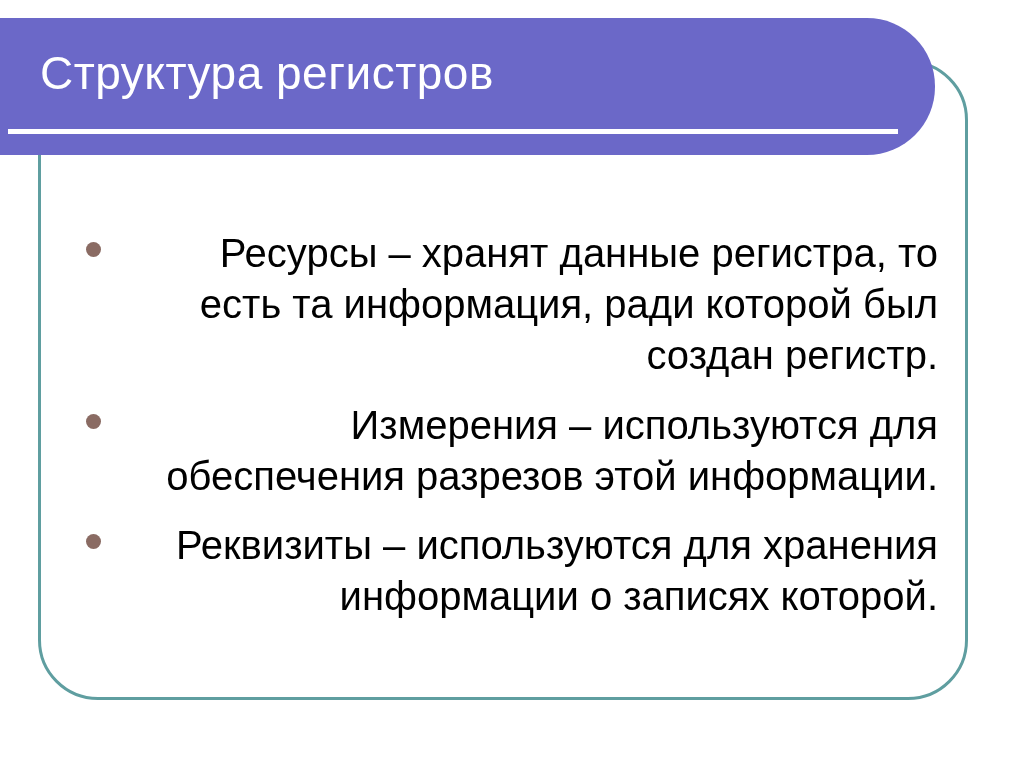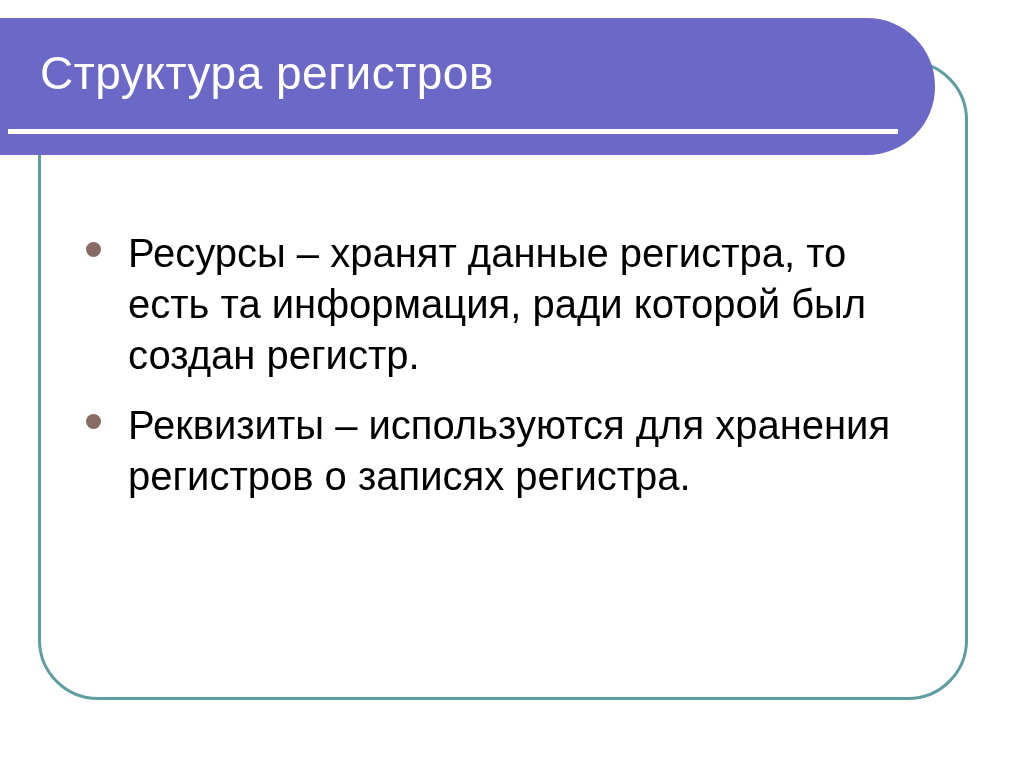--- a/index.html
+++ b/index.html
@@ -12,20 +12,21 @@
     height: 767px;
     font-family: "Liberation Sans", sans-serif;
     overflow: hidden;
   }
 
   .slide {
     position: relative;
     width: 1024px;
     height: 767px;
     background: #ffffff;
+    text-align: right;
   }
 
   
   .content-frame {
     position: absolute;
     left: 38px;
     top: 60px;
     width: 930px;
     height: 640px;
     border: 3px solid #5f9ea0;
@@ -114,17 +115,21 @@
     <div class="title-rule"></div>
   </div>
 
   <ul class="bullet-list">
     <li class="bullet-item">
       <span class="dot"></span>
       <span class="bullet-text">Ресурсы – хранят данные регистра, то есть та информация, ради которой был создан регистр.</span>
     </li>
     <li class="bullet-item">
       <span class="dot"></span>
-      <span class="bullet-text">Реквизиты – используются для хранения регистров о записях регистра.</span>
+      <span class="bullet-text">Измерения – используются для обеспечения разрезов этой информации.</span>
+    </li>
+    <li class="bullet-item">
+      <span class="dot"></span>
+      <span class="bullet-text">Реквизиты – используются для хранения информации о записях которой.</span>
     </li>
   </ul>
 
 </div>
 
 </body></html>

